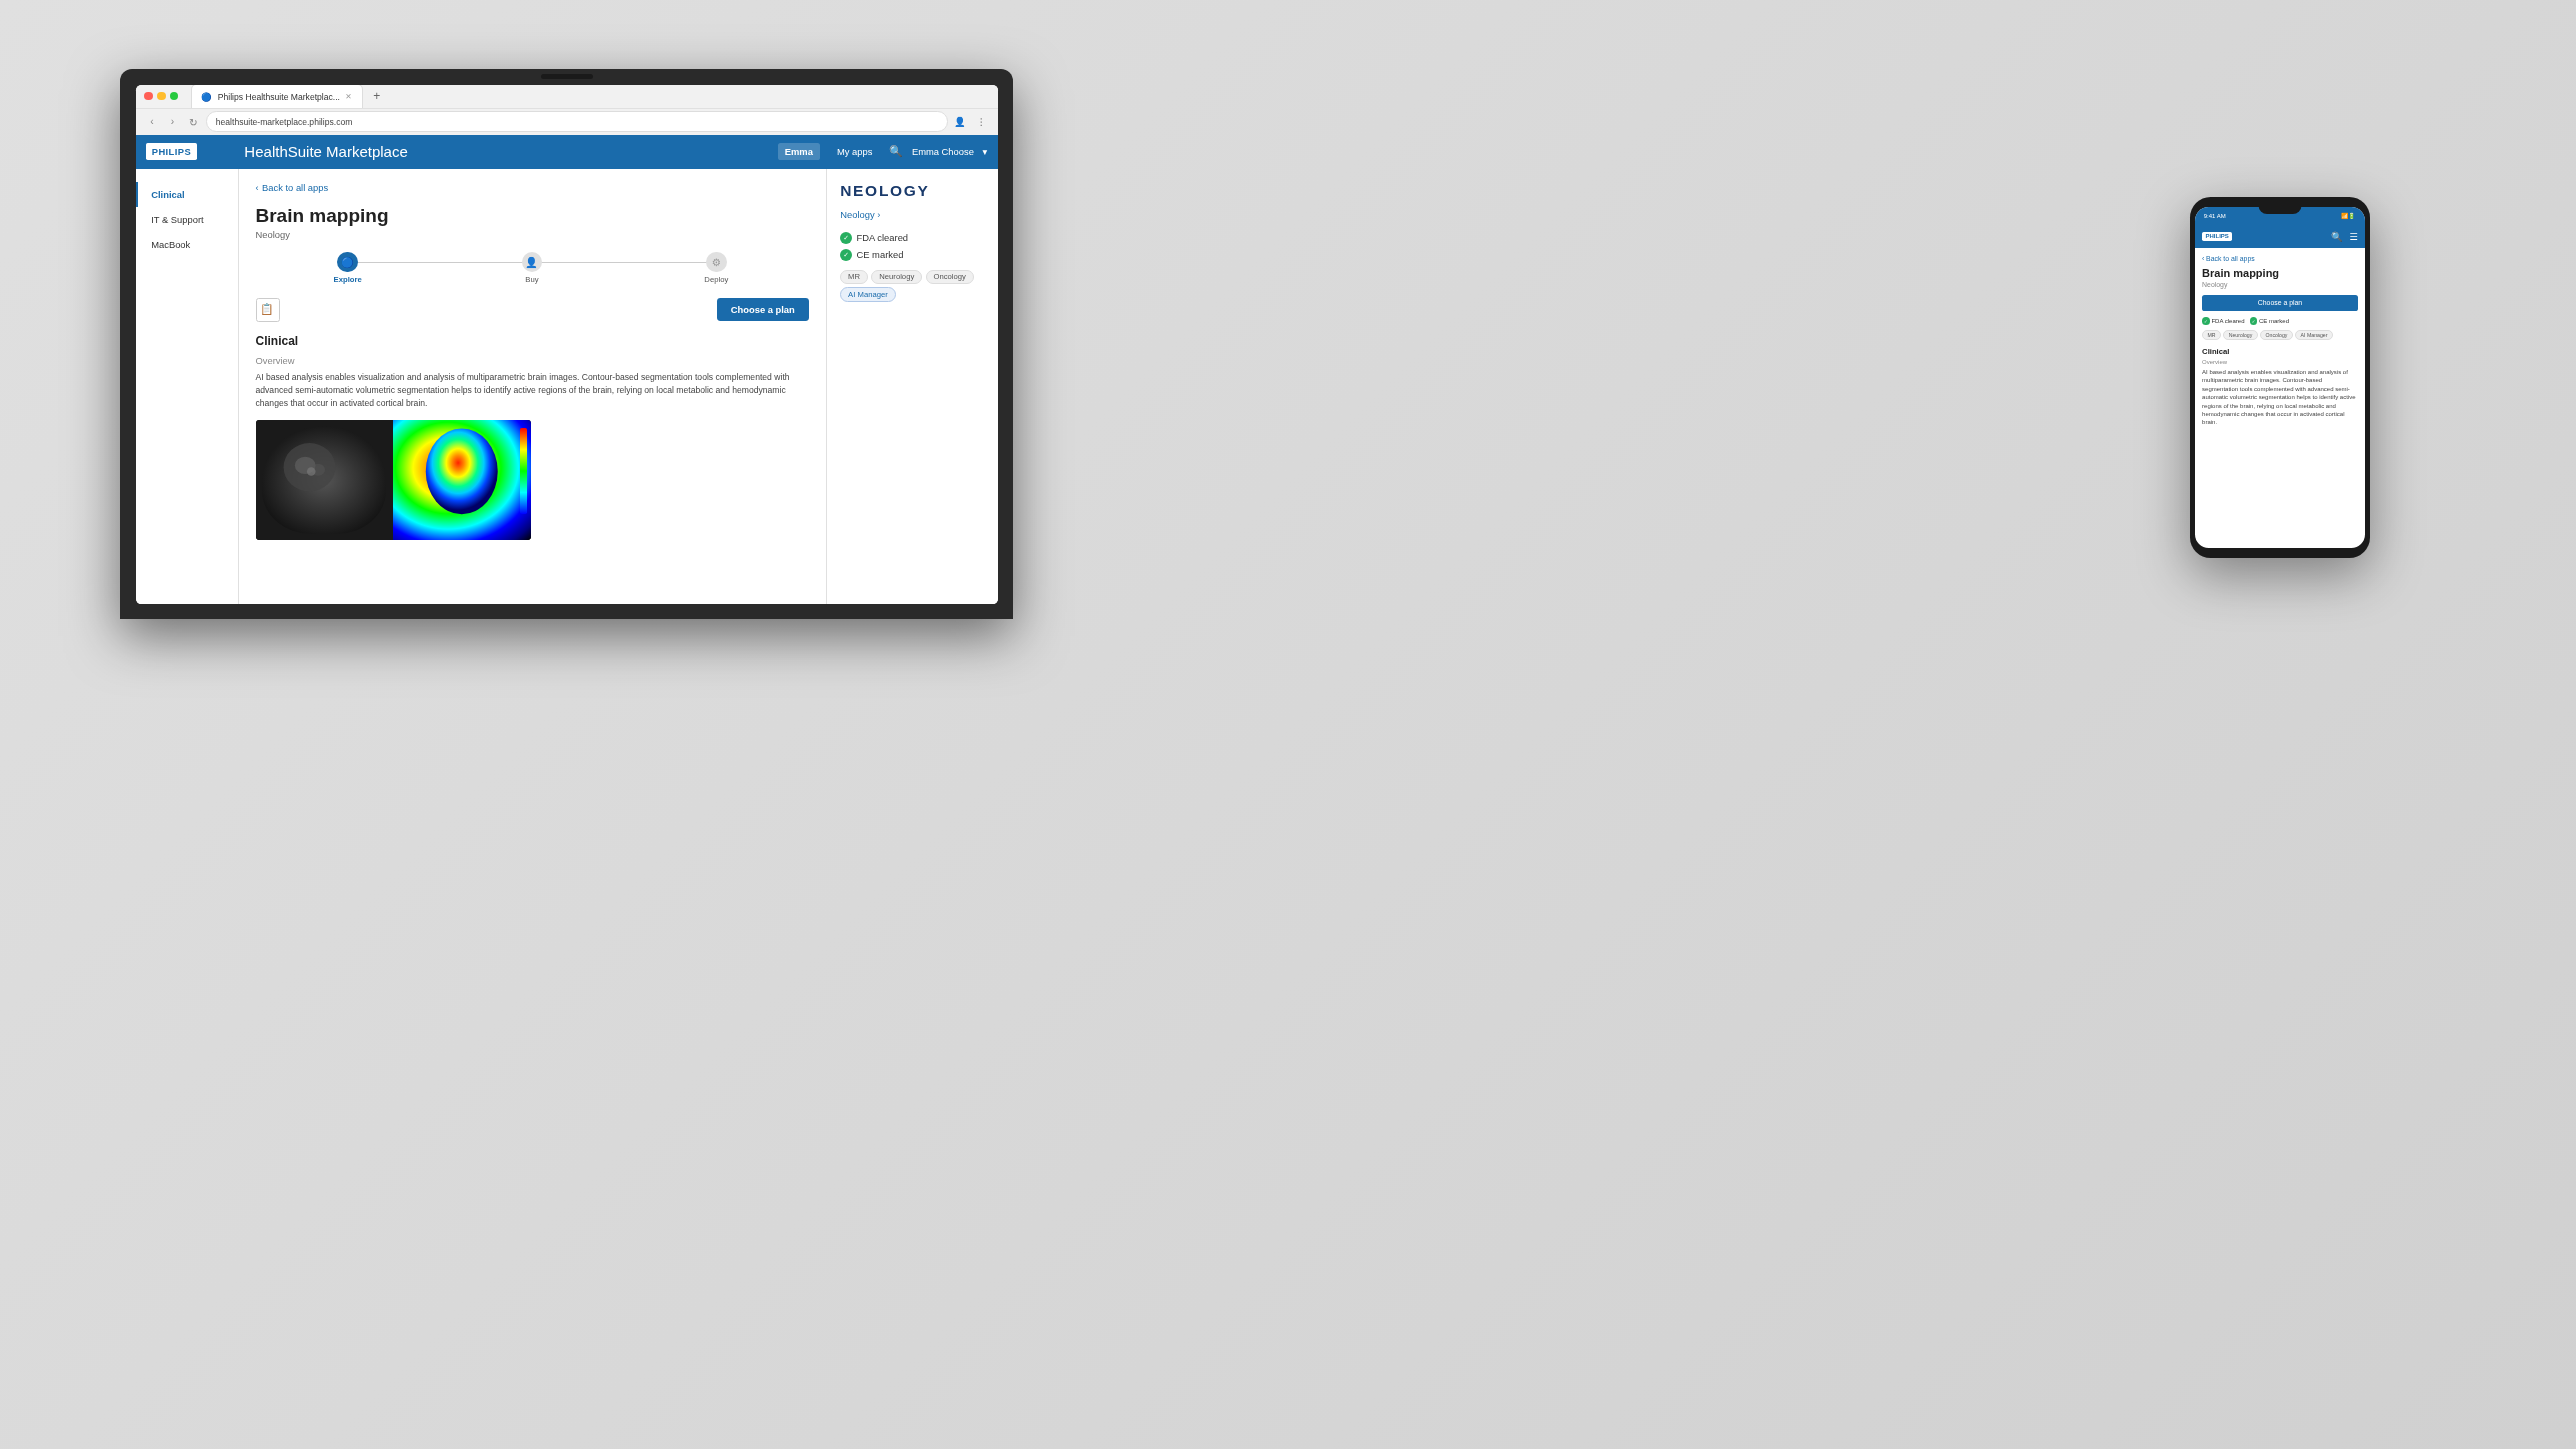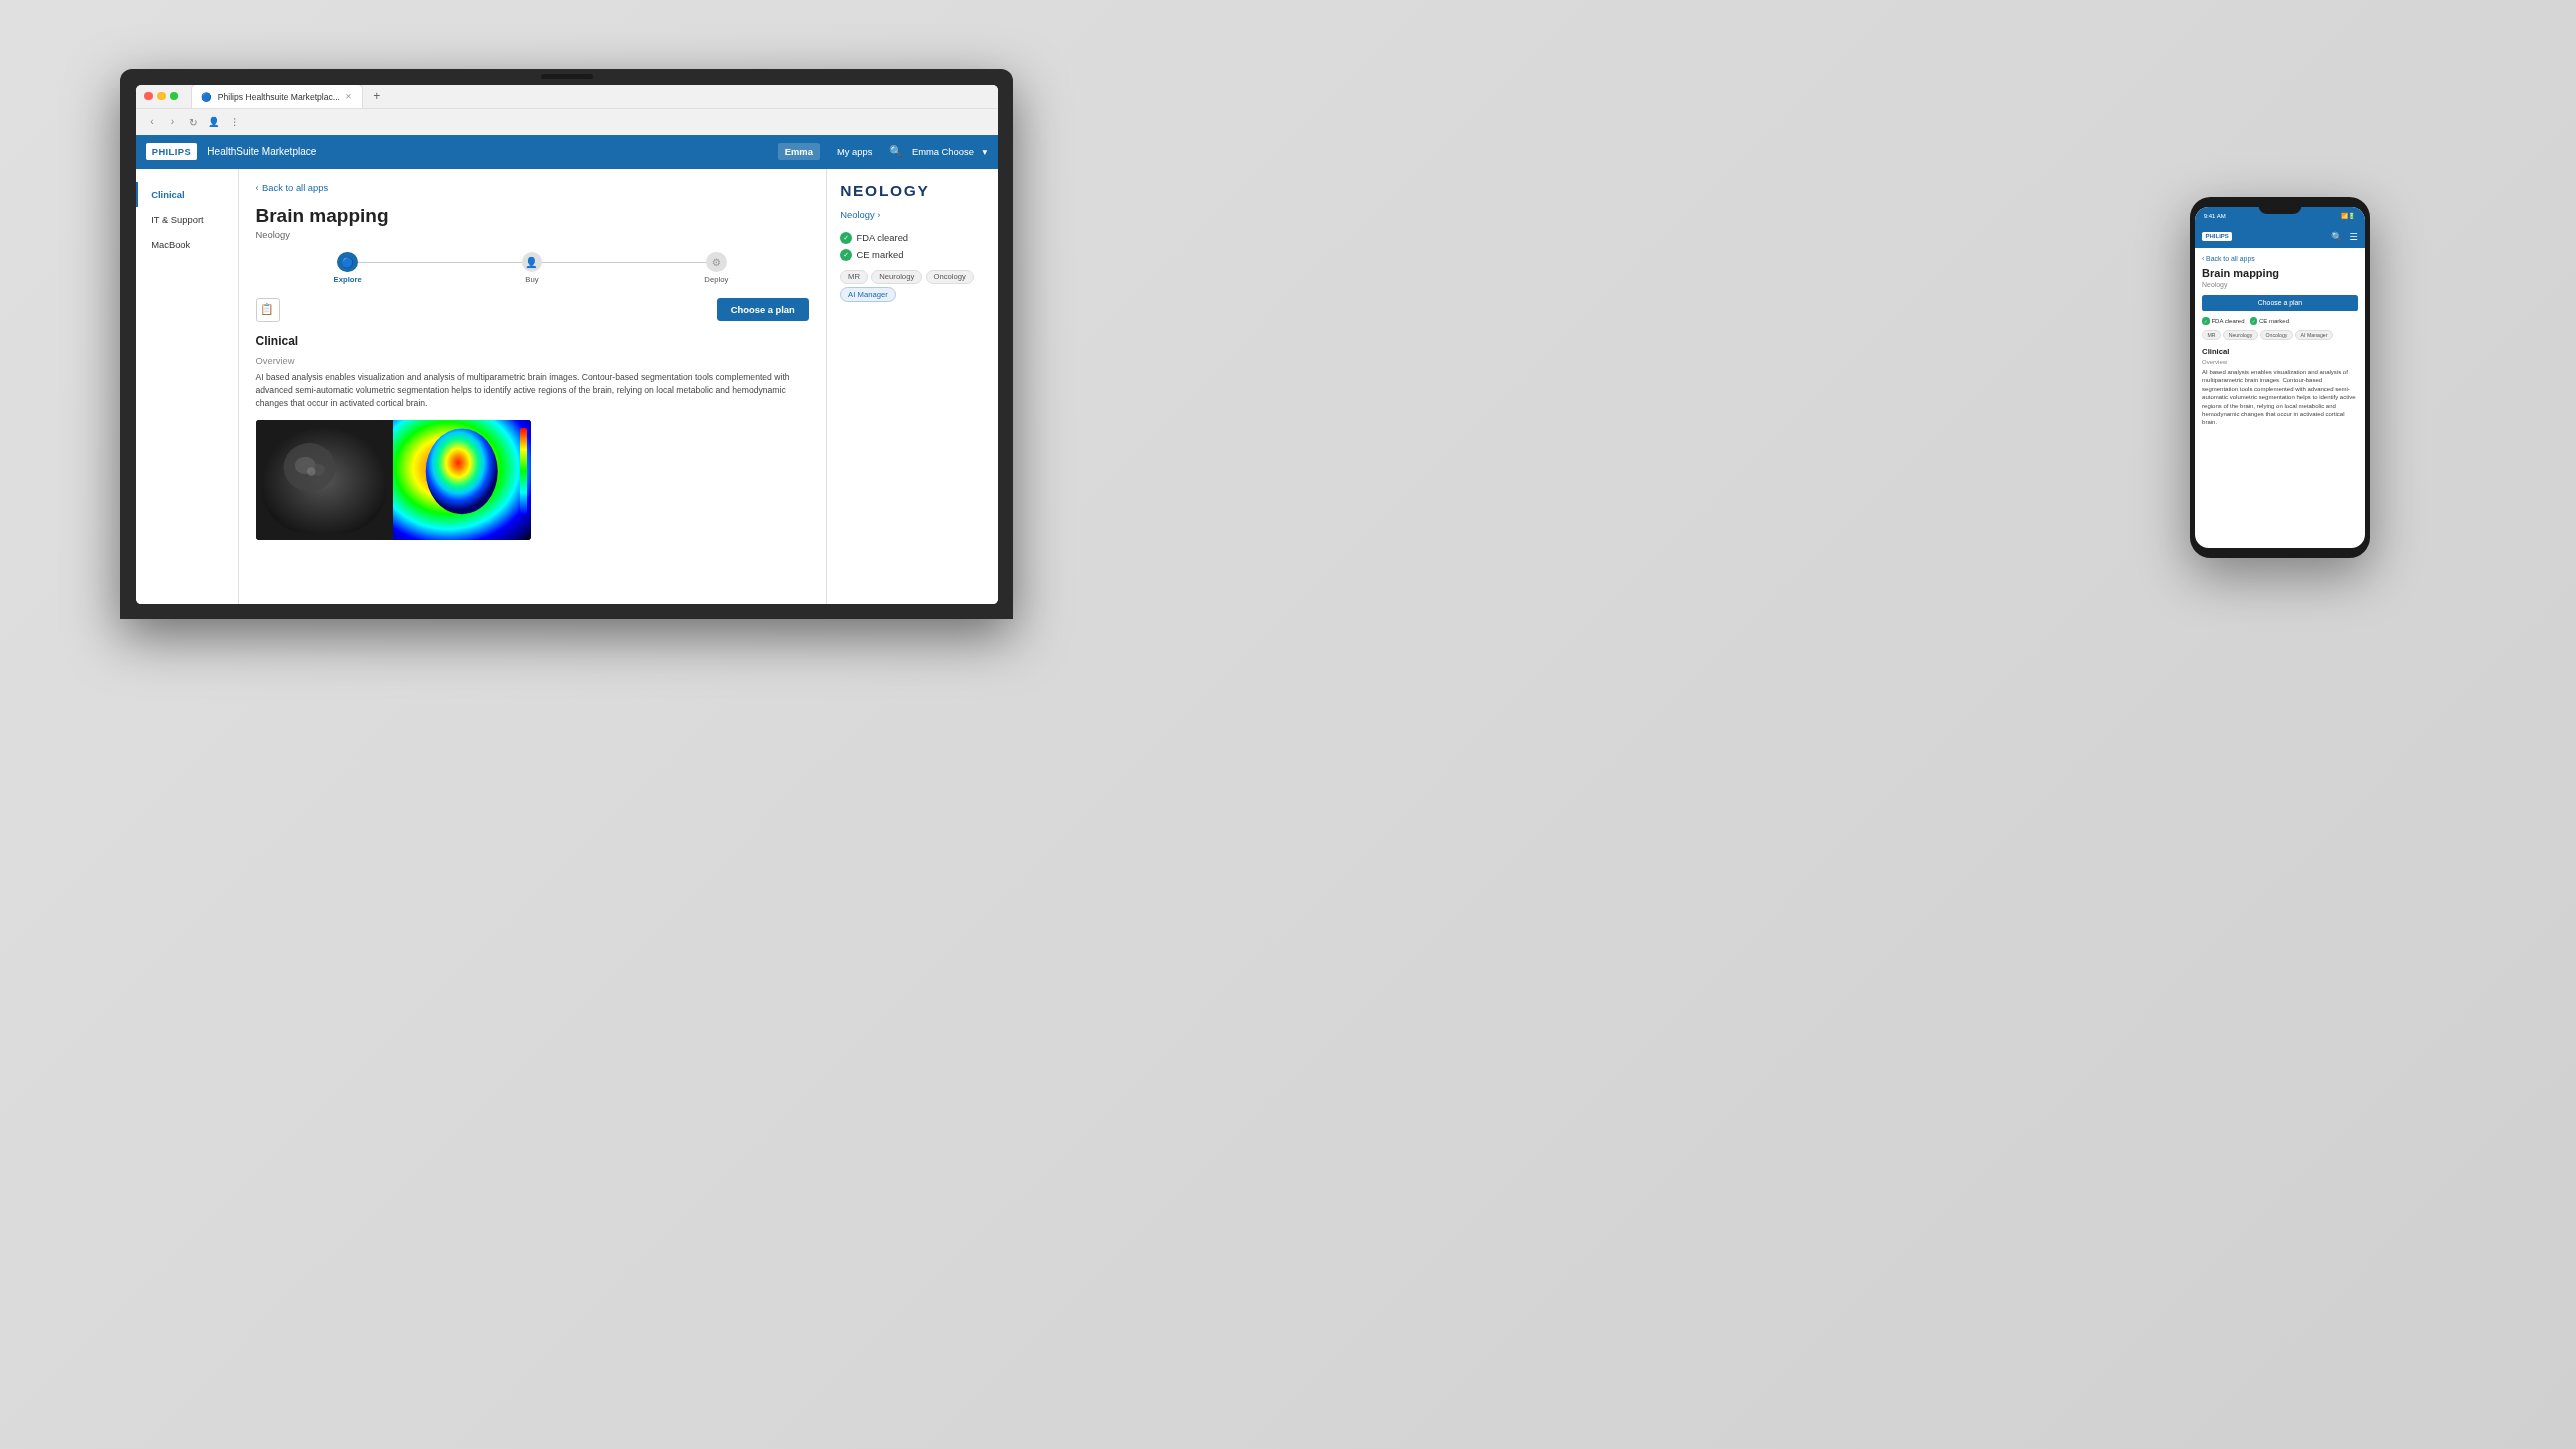--- a/index.html
+++ b/index.html
@@ -178,22 +178,23 @@
       color: #1a6bab;
       font-weight: bold;
       font-size: 9.4px;
       padding: 2.6px 6px;
       border-radius: 1.7px;
       letter-spacing: 0.4px;
     }
 
     .nav-title {
       color: #fff;
-      font-size: 10px;
+      font-size: 15px;
       flex: 1;
+      margin-left: 37px;
     }
 
     .nav-item {
       color: #fff;
       font-size: 9.4px;
       padding: 3.4px 6.9px;
       border-radius: 2.6px;
       cursor: pointer;
     }
     .nav-item.active {
@@ -704,20 +705,23 @@
           </div>
           <div class="new-tab-btn">
             <span>+</span>
           </div>
         </div>
 
         <div class="chrome-row2">
           <div class="nav-btn">‹</div>
           <div class="nav-btn">›</div>
           <div class="nav-btn">↻</div>
+          <div class="address-bar">
+            <span>healthsuite-marketplace.philips.com</span>
+          </div>
           <div class="browser-action">👤</div>
           <div class="browser-action">⋮</div>
         </div>
 
         <div class="top-nav">
           <div class="philips-logo">PHILIPS</div>
           <span class="nav-title">HealthSuite Marketplace</span>
           <div class="nav-item active">
             <span>Emma</span>
           </div>

